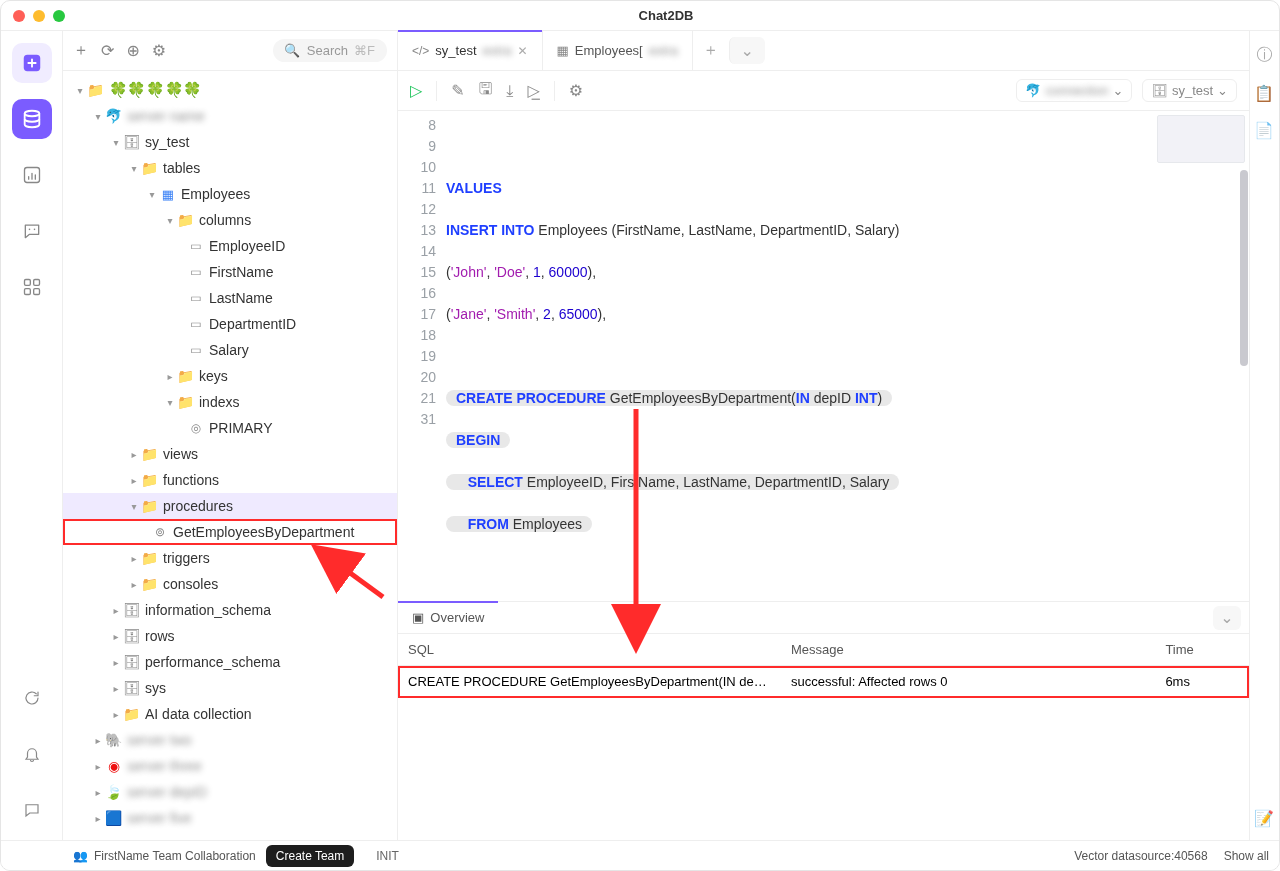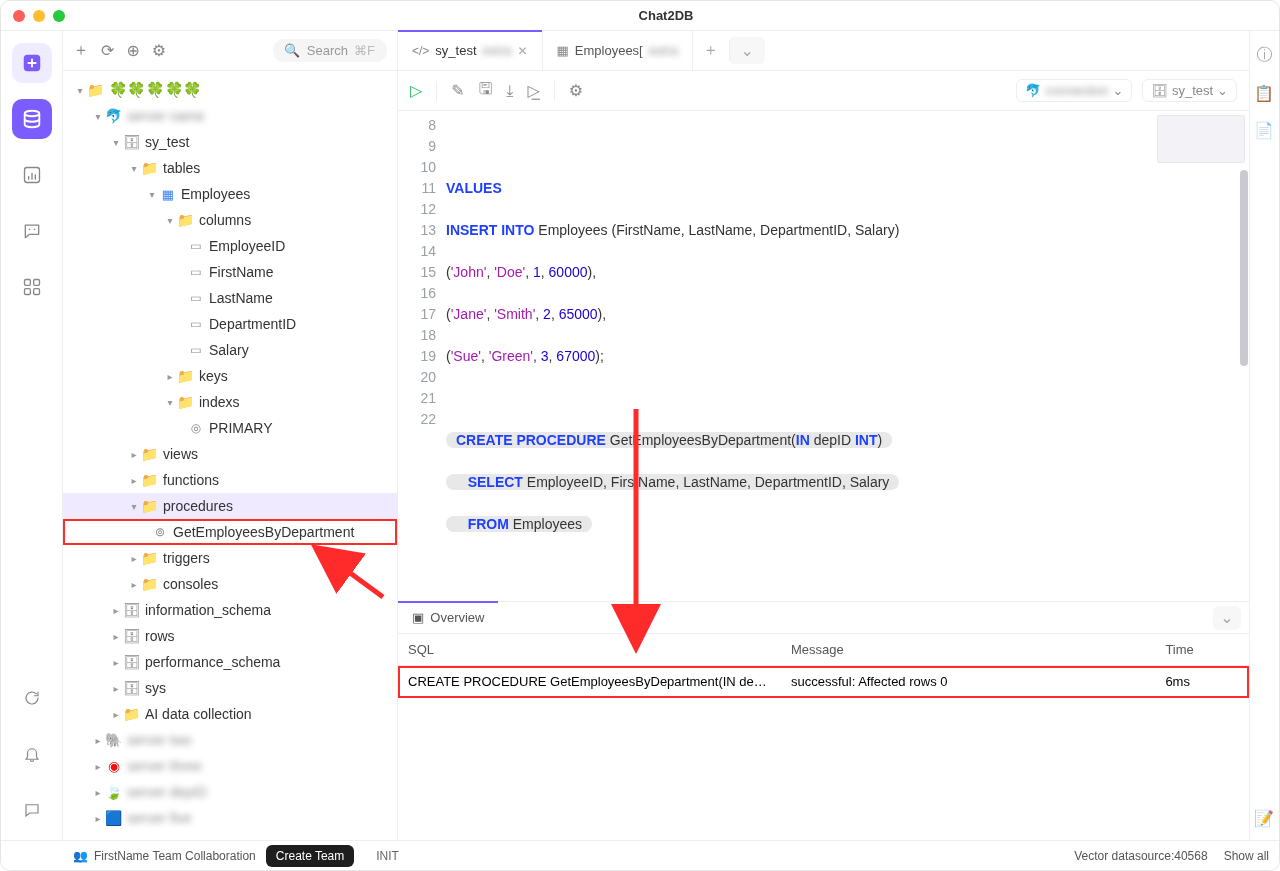--- a/index.html
+++ b/index.html
@@ -379,31 +379,31 @@
           <div class="ln">12</div>
           <div class="ln">13</div>
           <div class="ln">14</div>
           <div class="ln">15</div>
         <div class="ln">16</div>
         <div class="ln">17</div>
           <div class="ln">18</div>
           <div class="ln">19</div>
           <div class="ln">20</div>
           <div class="ln">21</div>
-          <div class="ln">22</div>
+          <div class="ln">31</div>
       </div>
       <div class="code">
 <div class="cl"></div>
 <div class="cl"><span class="kw">VALUES</span></div>
 <div class="cl"><span class="kw">INSERT</span> <span class="kw">INTO</span> <span class="id">Employees</span> <span class="id">(FirstName, LastName, DepartmentID, Salary)</span></div>
 <div class="cl">(<span class="str">'John'</span>, <span class="str">'Doe'</span>, <span class="num">1</span>, <span class="num">60000</span>),</div>
 <div class="cl">(<span class="str">'Jane'</span>, <span class="str">'Smith'</span>, <span class="num">2</span>, <span class="num">65000</span>),</div>
-<div class="cl">(<span class="str">'Sue'</span>, <span class="str">'Green'</span>, <span class="num">3</span>, <span class="num">67000</span>);</div>
 <div class="cl"></div>
 <div class="cl"><span class="sel"><span class="kw">CREATE</span> <span class="kw">PROCEDURE</span> <span class="id">GetEmployeesByDepartment</span>(<span class="kw">IN</span> <span class="id">depID</span> <span class="kw">INT</span>)</span></div>
+<div class="cl"><span class="sel"><span class="kw">BEGIN</span></span></div>
 <div class="cl"><span class="sel">   <span class="kw">SELECT</span> <span class="id">EmployeeID, FirstName, LastName, DepartmentID, Salary</span></span></div>
 <div class="cl"><span class="sel">   <span class="kw">FROM</span> <span class="id">Employees</span></span></div>
 
 
 
       </div>
       <div class="minimap"></div>
       <div class="scroll-track">
           <div class="scroll-thumb"></div>
         </div>

